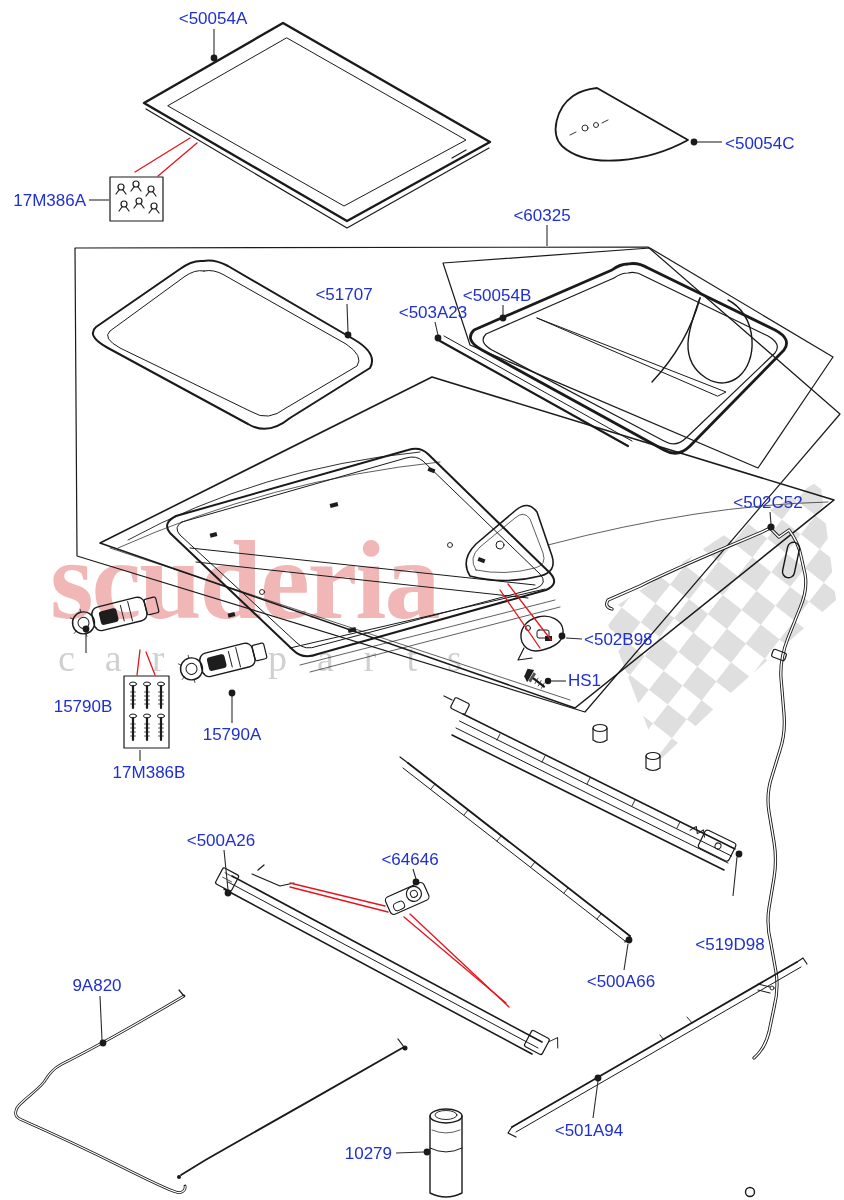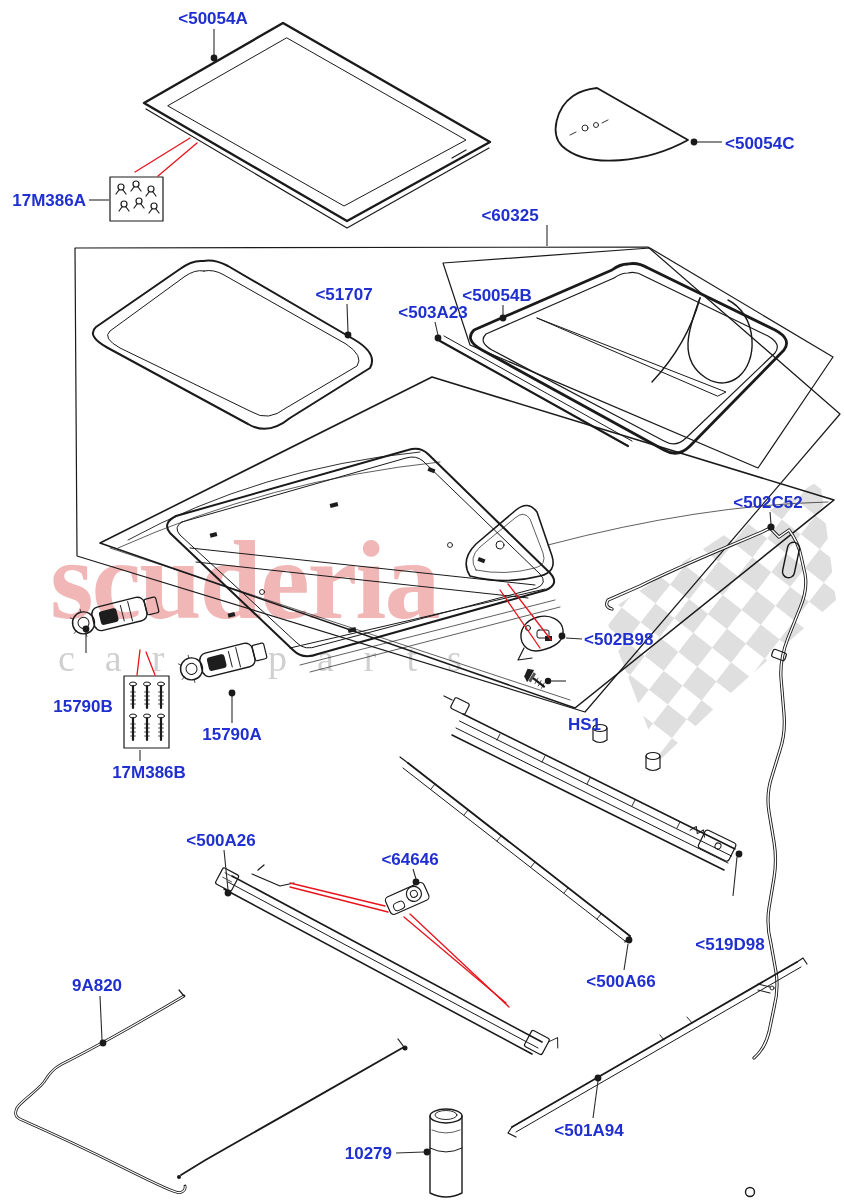--- a/index.html
+++ b/index.html
@@ -19,21 +19,21 @@
   .s{stroke:var(--line);fill:none;stroke-width:1.5;stroke-linecap:round;stroke-linejoin:round;}
   .w07{stroke-width:.7}.w09{stroke-width:.9}.w1{stroke-width:1}.w12{stroke-width:1.2}
   .w14{stroke-width:1.4}.w16{stroke-width:1.6}.w18{stroke-width:1.8}.w2{stroke-width:2}
   .w22{stroke-width:2.2}.w24{stroke-width:2.4}.w28{stroke-width:2.8}.w32{stroke-width:3.2}
   .dk{fill:#1d1d1d;stroke:none;}
   .dot{fill:var(--line);stroke:none;}
   .red{stroke:var(--red);fill:none;stroke-width:1.3;stroke-linecap:round;}
   .ldr{stroke:#2b2b2b;fill:none;stroke-width:1.1;}
   .white{stroke:#ffffff;}
   .lbl{position:absolute;z-index:3;color:var(--label);font-size:17px;line-height:19px;
-       white-space:nowrap;user-select:none;font-weight:bold;}
+       white-space:nowrap;user-select:none;}
 </style>
 </head>
 <body>
 
 <div id="stage">
 
   <div class="wm" id="wm1">scuderia</div>
   <div class="wm" id="wm2">car parts</div>
 
   <svg id="art" width="844" height="1200" viewBox="0 0 844 1200">
@@ -339,27 +339,27 @@
         <circle class="dot" cx="427" cy="1152" r="3.4"></circle>
       <path class="ldr" d="M598,1081 L593,1118"></path>
         <circle class="dot" cx="598" cy="1078" r="3.4"></circle>
     </g>
   </svg>
 
   <div>
       <div class="lbl" style="top: 9px; left: 213px; transform: translateX(-50%);">&lt;50054A</div>
       <div class="lbl" style="top: 191px; right: 758px;">17M386A</div>
       <div class="lbl" style="top: 134px; left: 725px;">&lt;50054C</div>
-      <div class="lbl" style="top: 206px; left: 510px; transform: translateX(-50%);">&lt;60325</div>
+      <div class="lbl" style="top: 206px; left: 542px; transform: translateX(-50%);">&lt;60325</div>
       <div class="lbl" style="top: 285px; left: 344px; transform: translateX(-50%);">&lt;51707</div>
       <div class="lbl" style="top: 303px; left: 433px; transform: translateX(-50%);">&lt;503A23</div>
       <div class="lbl" style="top: 286px; left: 497px; transform: translateX(-50%);">&lt;50054B</div>
       <div class="lbl" style="top: 493px; left: 768px; transform: translateX(-50%); text-align: right;">&lt;502C52</div>
       <div class="lbl" style="top: 630px; left: 584px;">&lt;502B98</div>
-      <div class="lbl" style="top: 671px; left: 568px; margin-top: 44px;">HS1</div>
+      <div class="lbl" style="top: 671px; left: 568px;">HS1</div>
       <div class="lbl" style="top: 655px; left: 83px; transform: translateX(-50%); margin-top: 42px;">15790B</div>
       <div class="lbl" style="top: 763px; left: 149px; transform: translateX(-50%);">17M386B</div>
       <div class="lbl" style="top: 725px; left: 232px; transform: translateX(-50%);">15790A</div>
       <div class="lbl" style="top: 831px; left: 221px; transform: translateX(-50%);">&lt;500A26</div>
       <div class="lbl" style="top: 850px; left: 410px; transform: translateX(-50%);">&lt;64646</div>
       <div class="lbl" style="top: 899px; left: 730px; transform: translateX(-50%); margin-top: 36px;">&lt;519D98</div>
       <div class="lbl" style="top: 972px; left: 621px; transform: translateX(-50%);">&lt;500A66</div>
       <div class="lbl" style="top: 976px; left: 97px; transform: translateX(-50%);">9A820</div>
       <div class="lbl" style="top: 1144px; right: 452px;">10279</div>
       <div class="lbl" style="top: 1121px; left: 589px; transform: translateX(-50%);">&lt;501A94</div>

